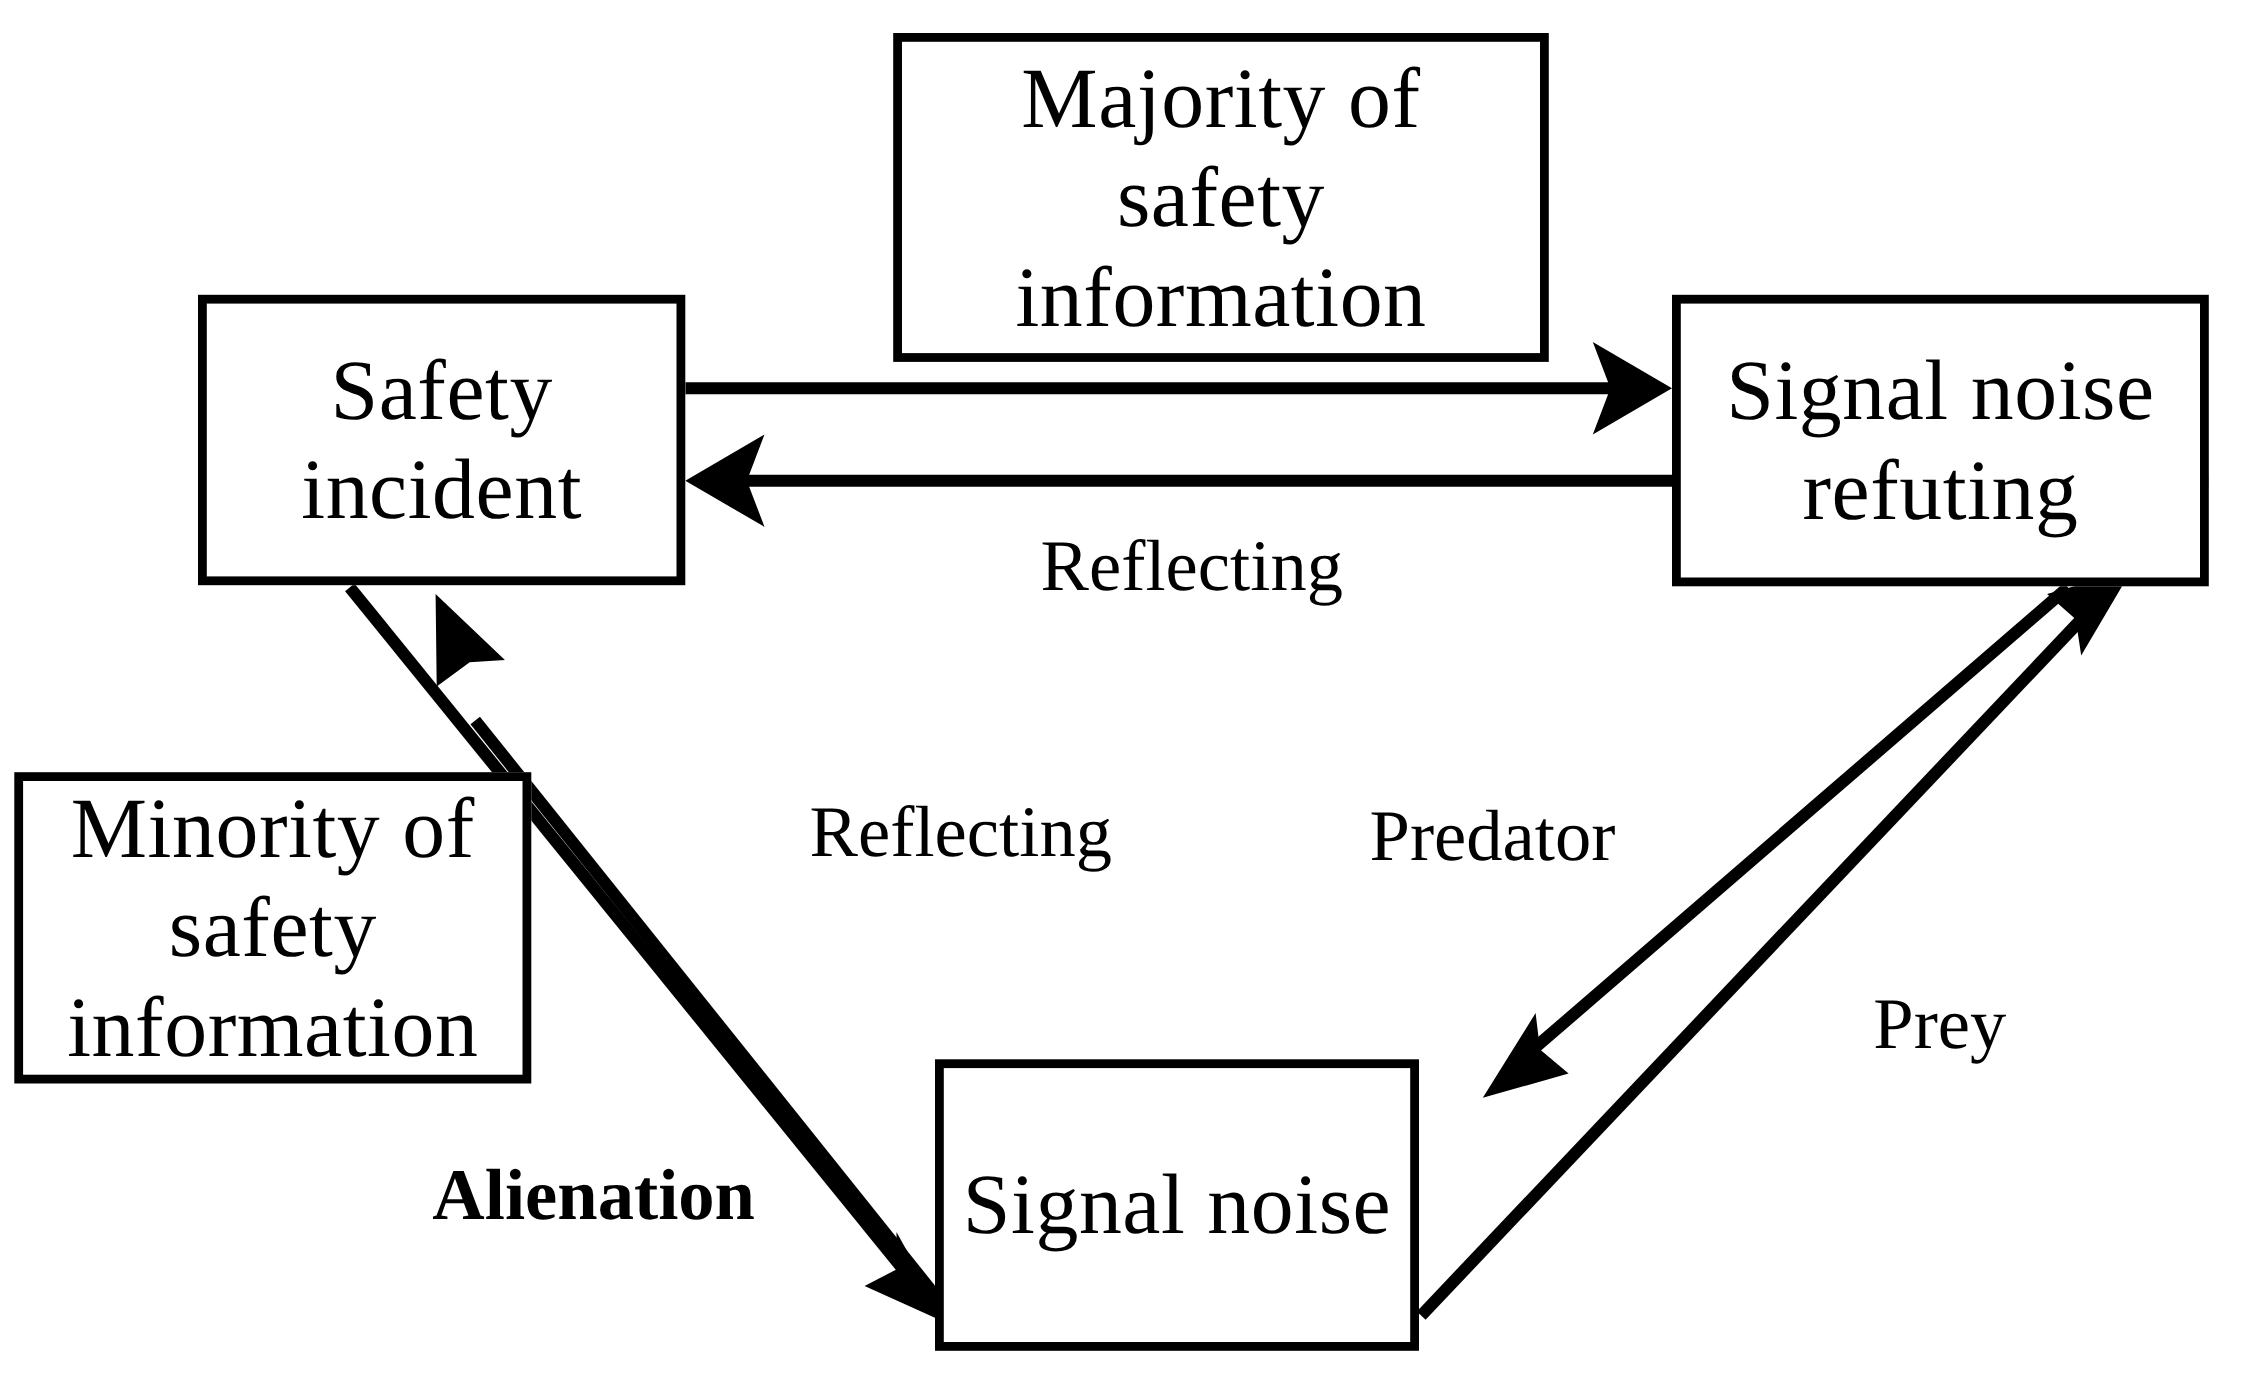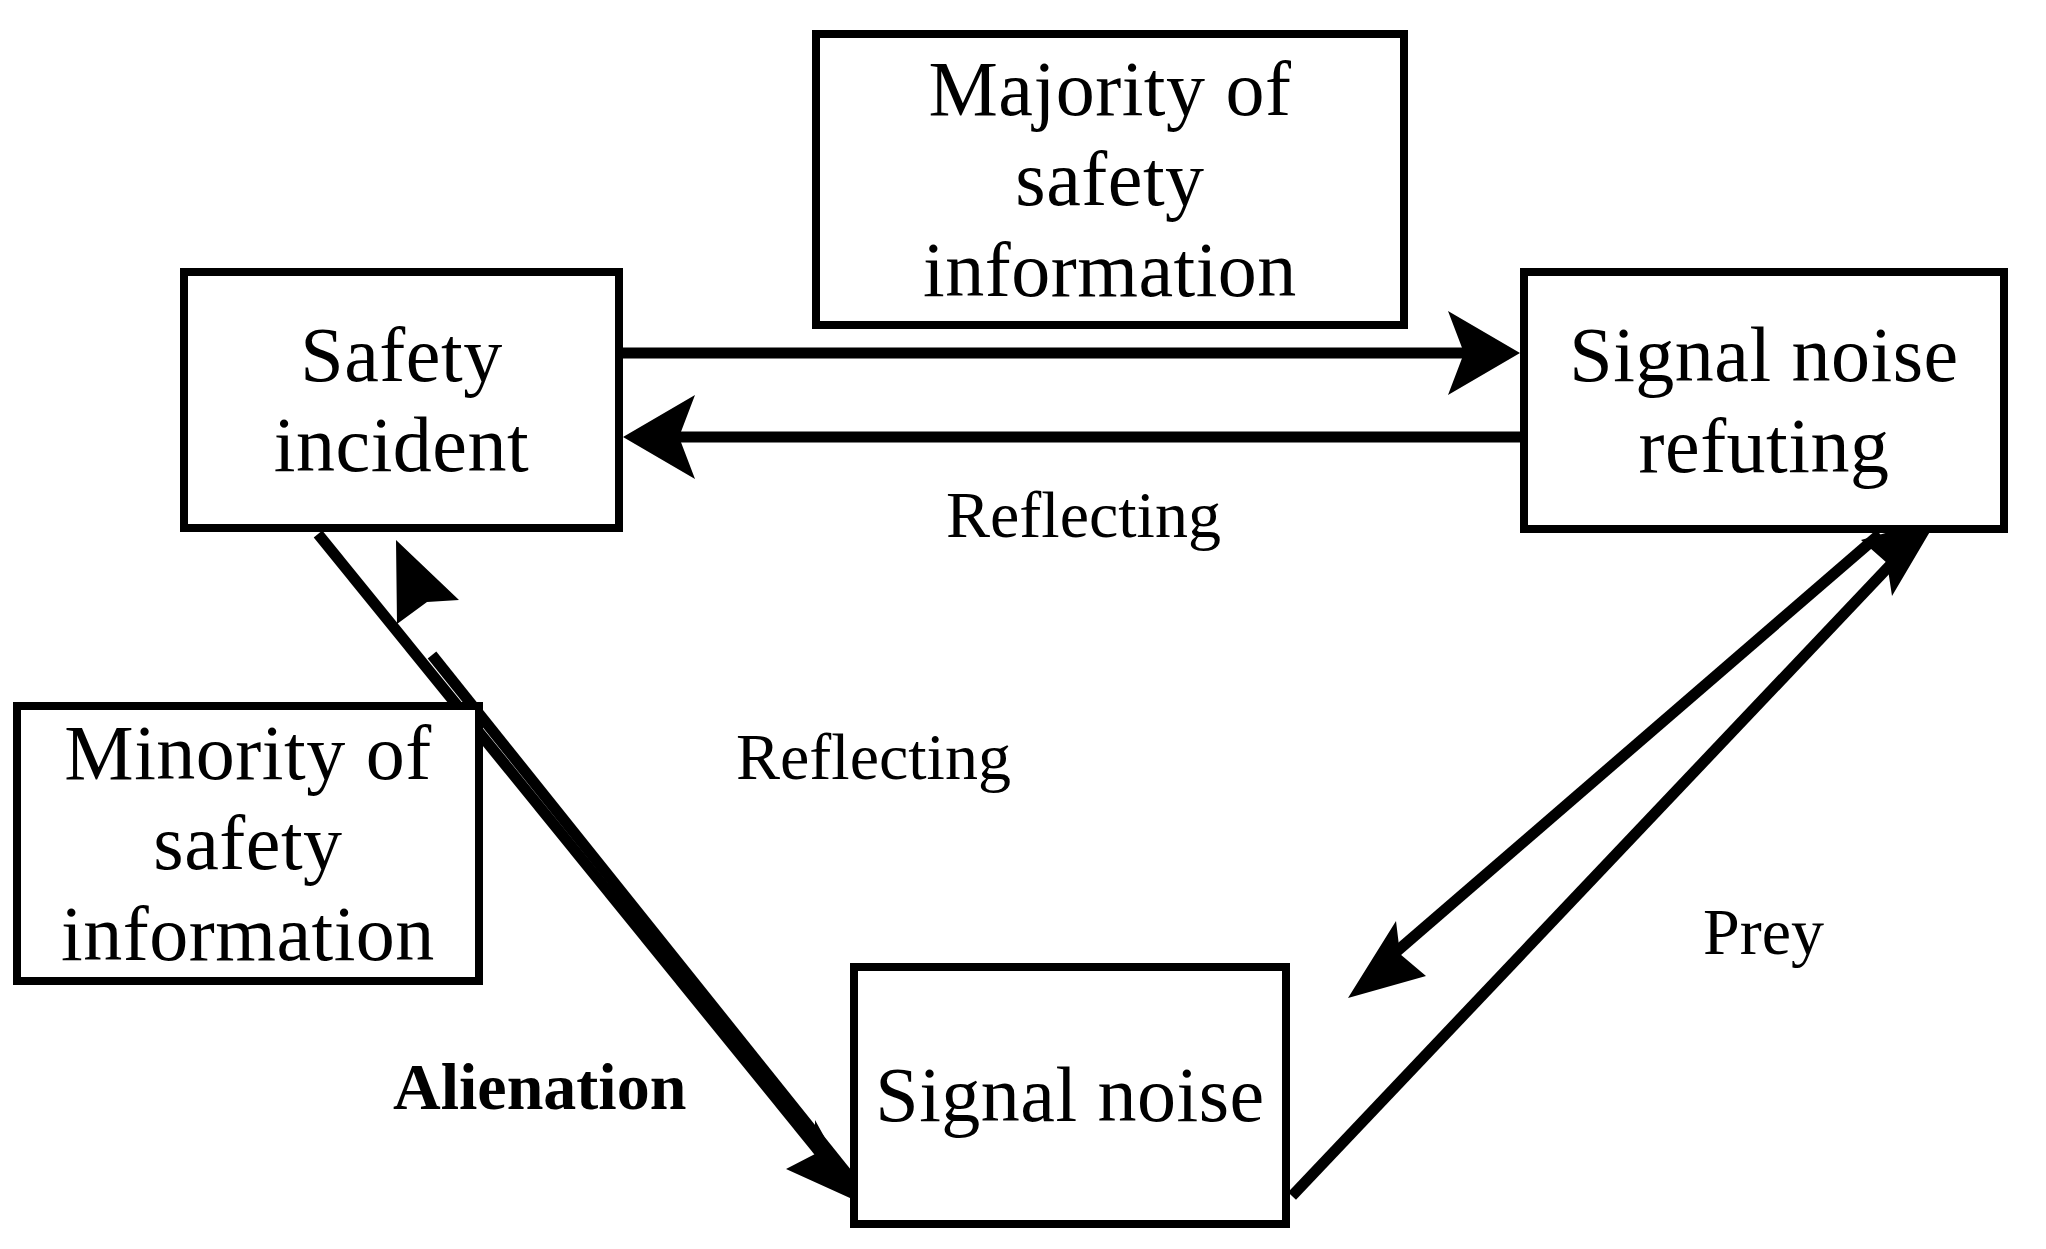--- a/index.html
+++ b/index.html
@@ -120,18 +120,19 @@
   </div>
 
   <div class="node" id="node-signal-noise">
     <span class="node-label">Signal noise</span>
   </div>
 
   <span class="edge-label" id="label-reflecting">Reflecting</span>
 
   <span class="edge-label" id="label-distortion">Reflecting</span>
 
+  <span class="edge-label" id="label-predator">Predator</span>
 
   <span class="edge-label" id="label-prey">Prey</span>
 
   <span class="edge-label" id="label-alienation">Alienation</span>
 
 </div>
 
 </body></html>

